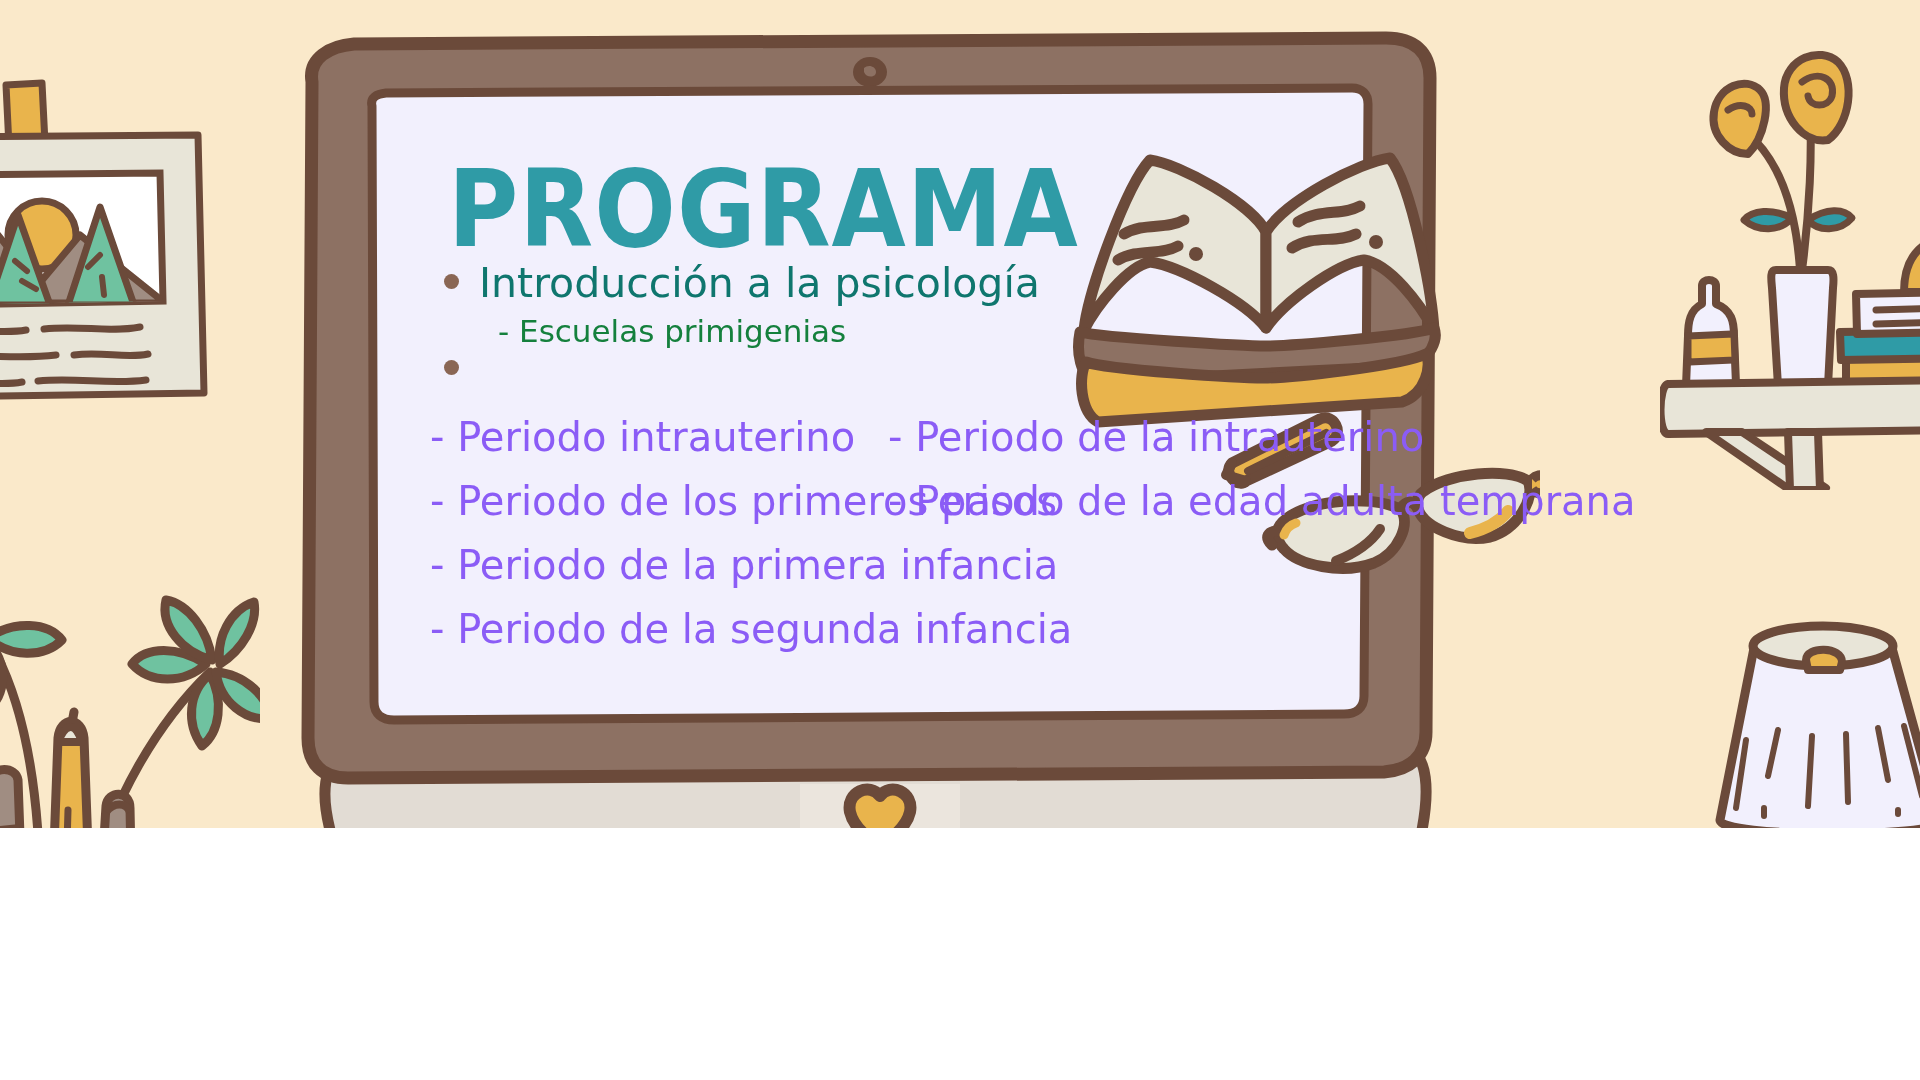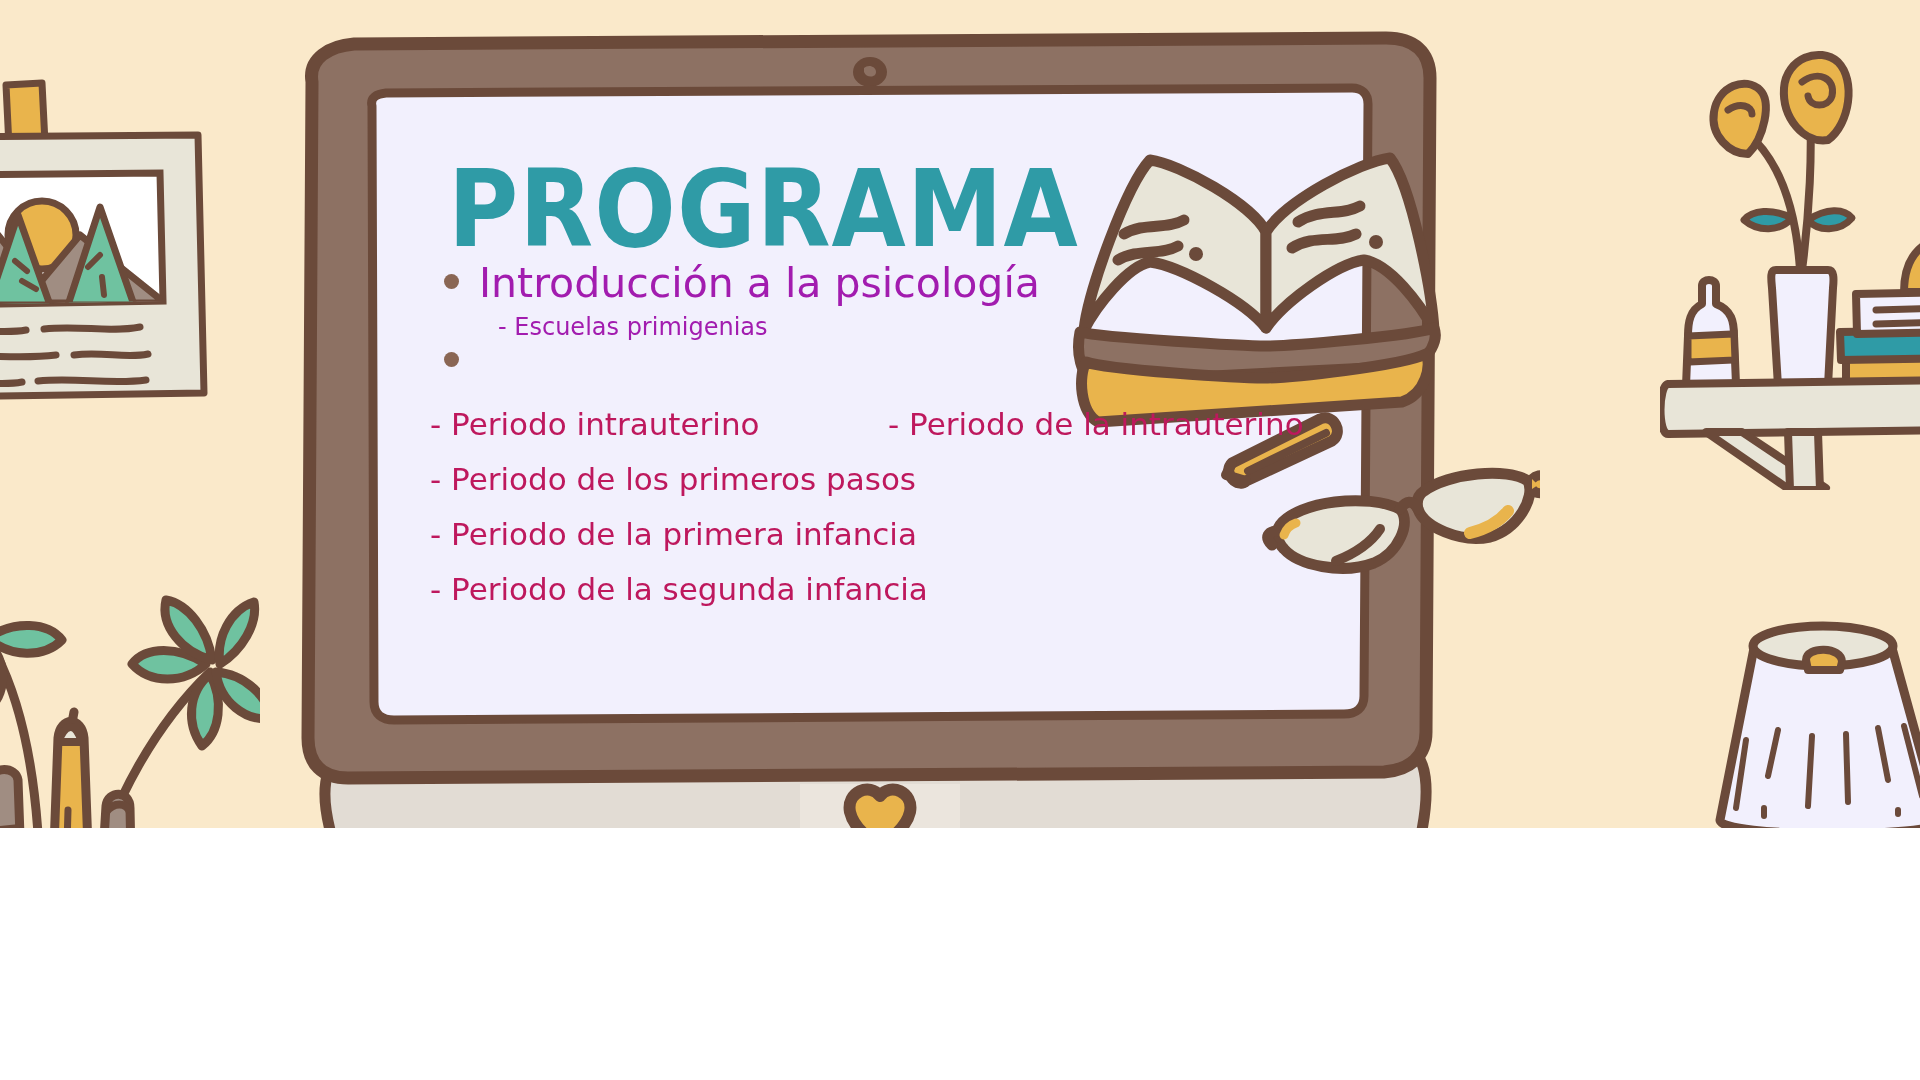--- a/index.html
+++ b/index.html
@@ -43,40 +43,40 @@
     width: 15px; height: 15px;
     border-radius: 50%;
     background: #8a6654;
     flex: 0 0 auto;
     margin-right: 20px;
     position: relative;
     top: -8px;
   }
   .bullet-text {
     font-size: 41px;
-    color: #a21caf;
+    color: #0f766e;
     line-height: 1.12;
     white-space: nowrap;
   }
   .sub-row {
-    font-size: 24px;
-    color: #a21caf;
+    font-size: 31px;
+    color: #15803d;
     margin: 7px 0 0 68px;
     line-height: 1.15;
     white-space: nowrap;
   }
   #periods {
     display: flex;
     margin: 34px 0 0 0;
     gap: 18px;
   }
   .period-col { display: flex; flex-direction: column; }
   .period-item {
-    font-size: 31px;
-    color: #be185d;
+    font-size: 40px;
+    color: #8b5cf6;
     line-height: 1.0;
     margin-bottom: 24px;
     white-space: nowrap;
   }
   #col-left { width: 440px; }
   #col-right { width: 560px; }
 </style>
 </head>
 <body>
 
@@ -299,17 +299,18 @@
 
     <div id="periods">
       <div class="period-col" id="col-left">
         <div class="period-item">- Periodo intrauterino</div>
         <div class="period-item">- Periodo de los primeros pasos</div>
         <div class="period-item">- Periodo de la primera infancia</div>
         <div class="period-item">- Periodo de la segunda infancia</div>
       </div>
       <div class="period-col" id="col-right">
         <div class="period-item">- Periodo de la intrauterino</div>
+        <div class="period-item">- Periodo de la edad adulta temprana</div>
       </div>
     </div>
   </div>
 
 </div>
 
 </body></html>

